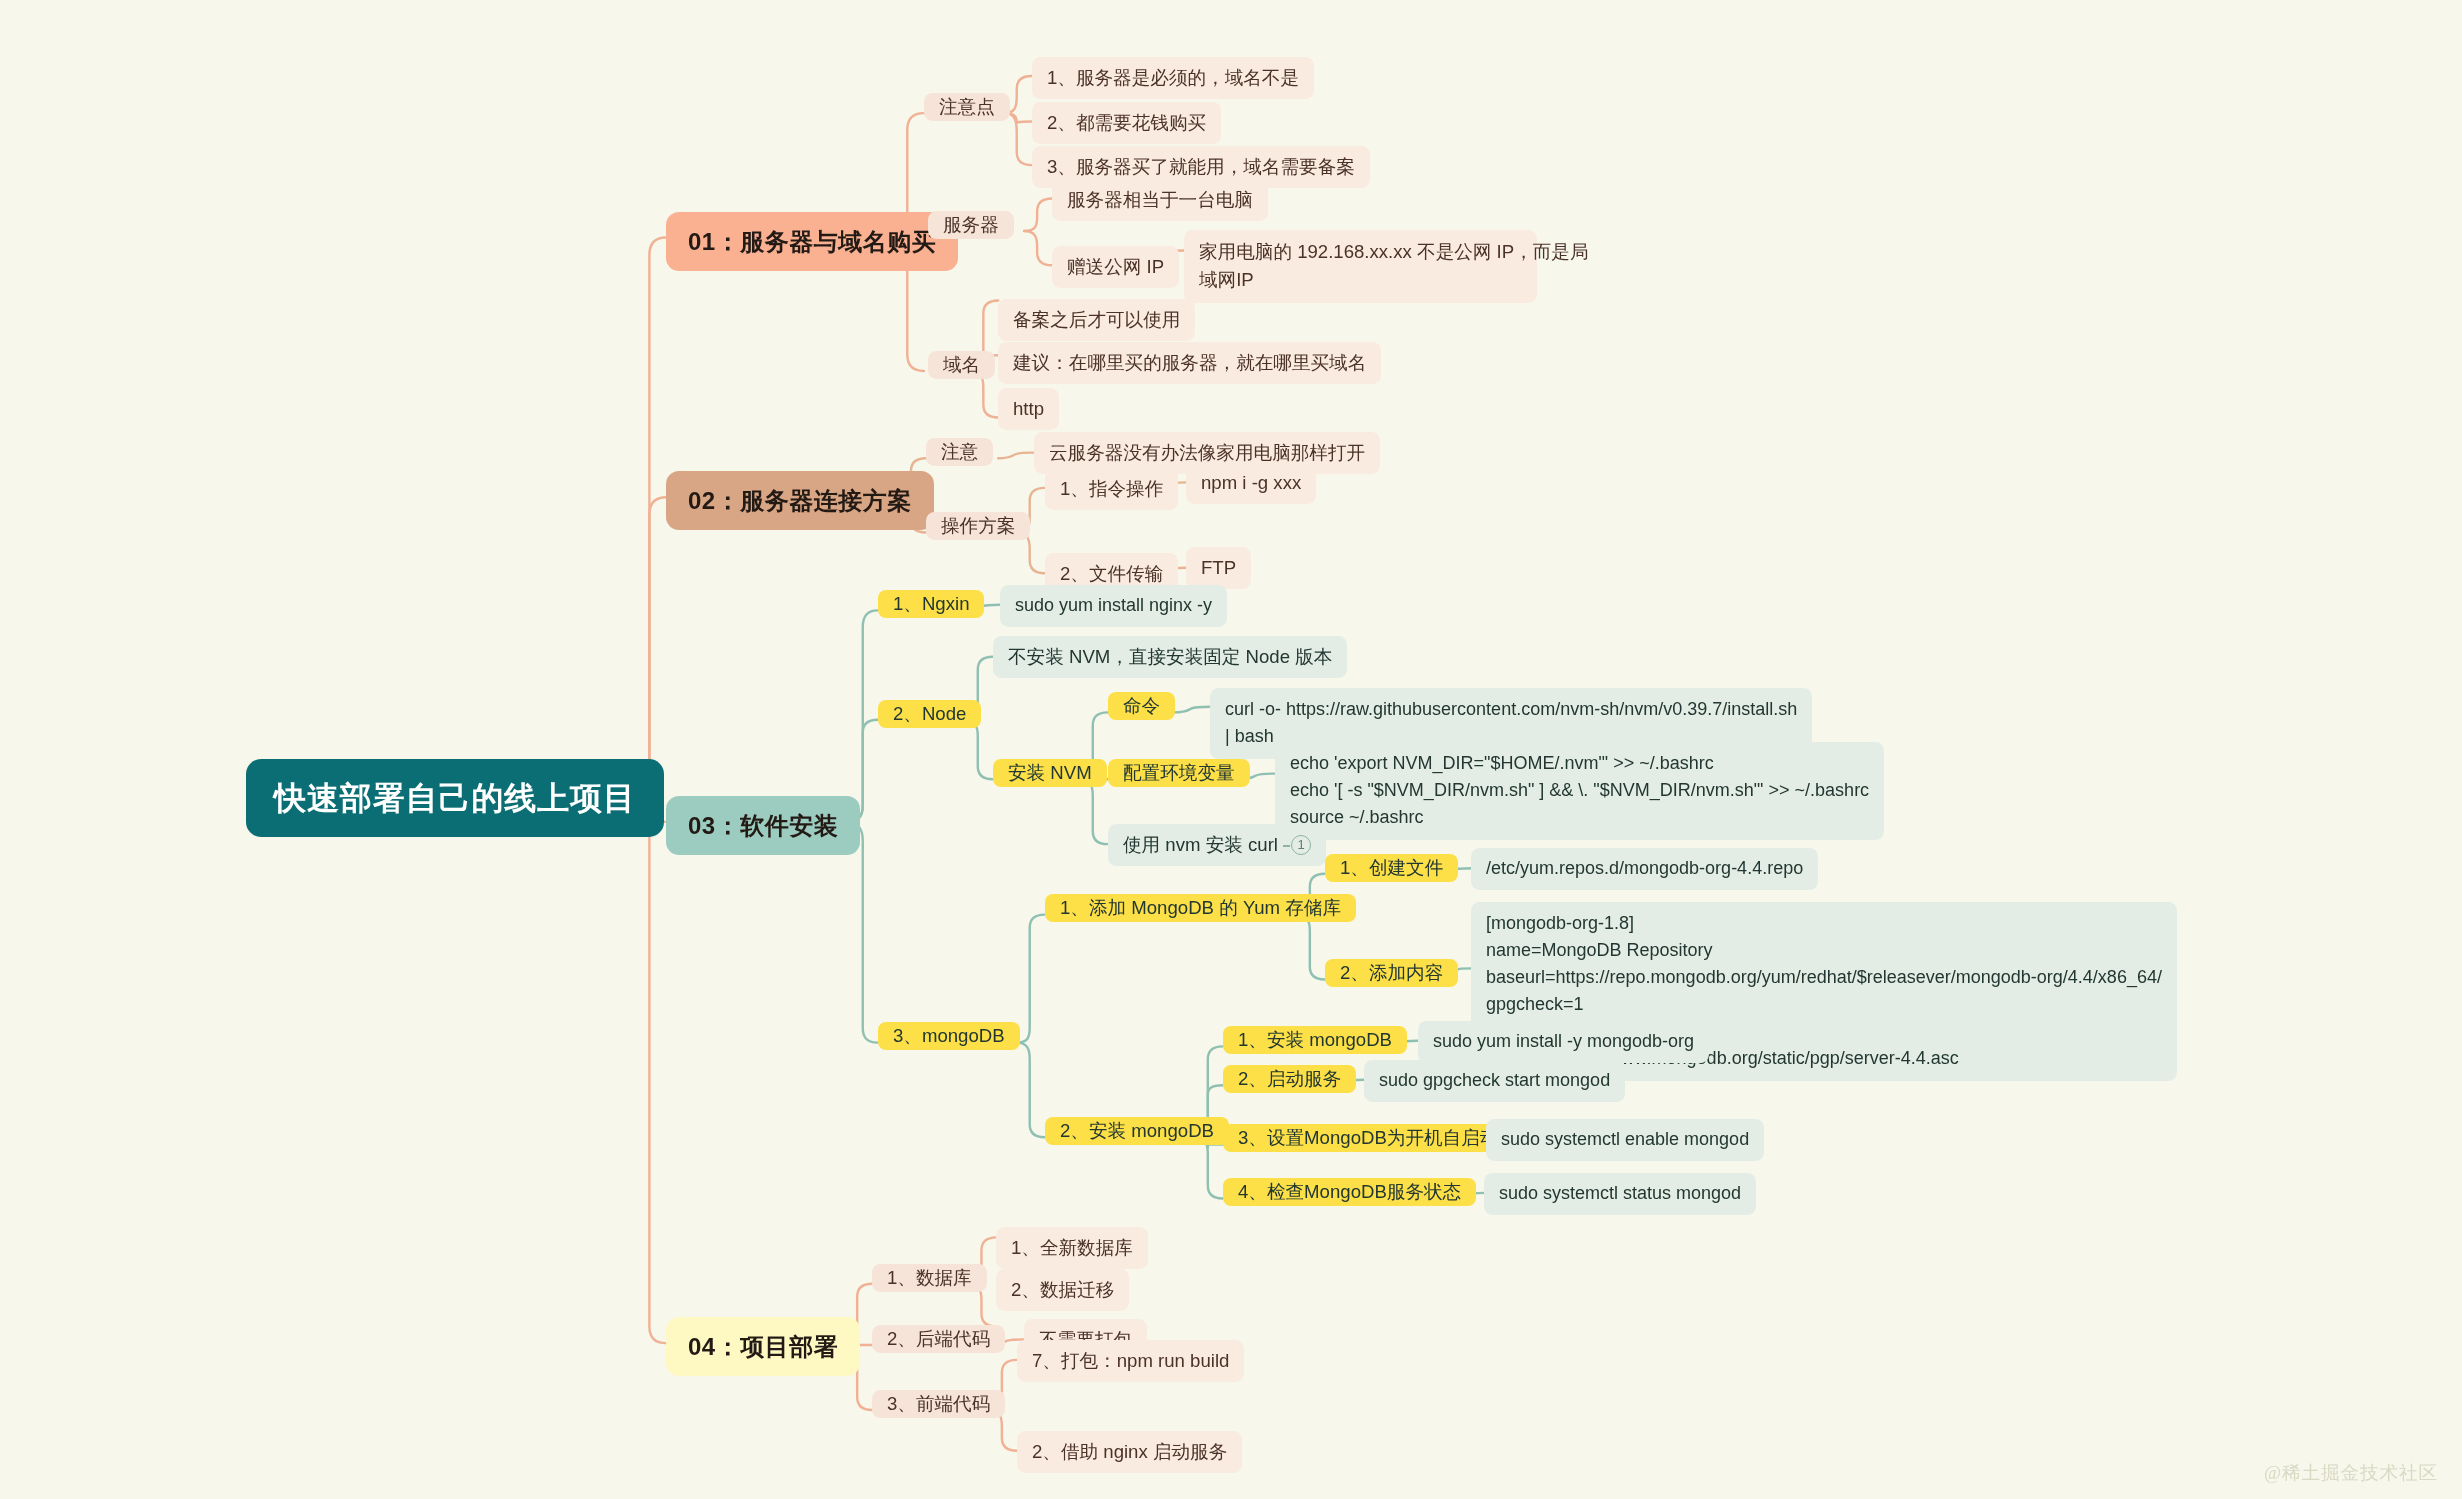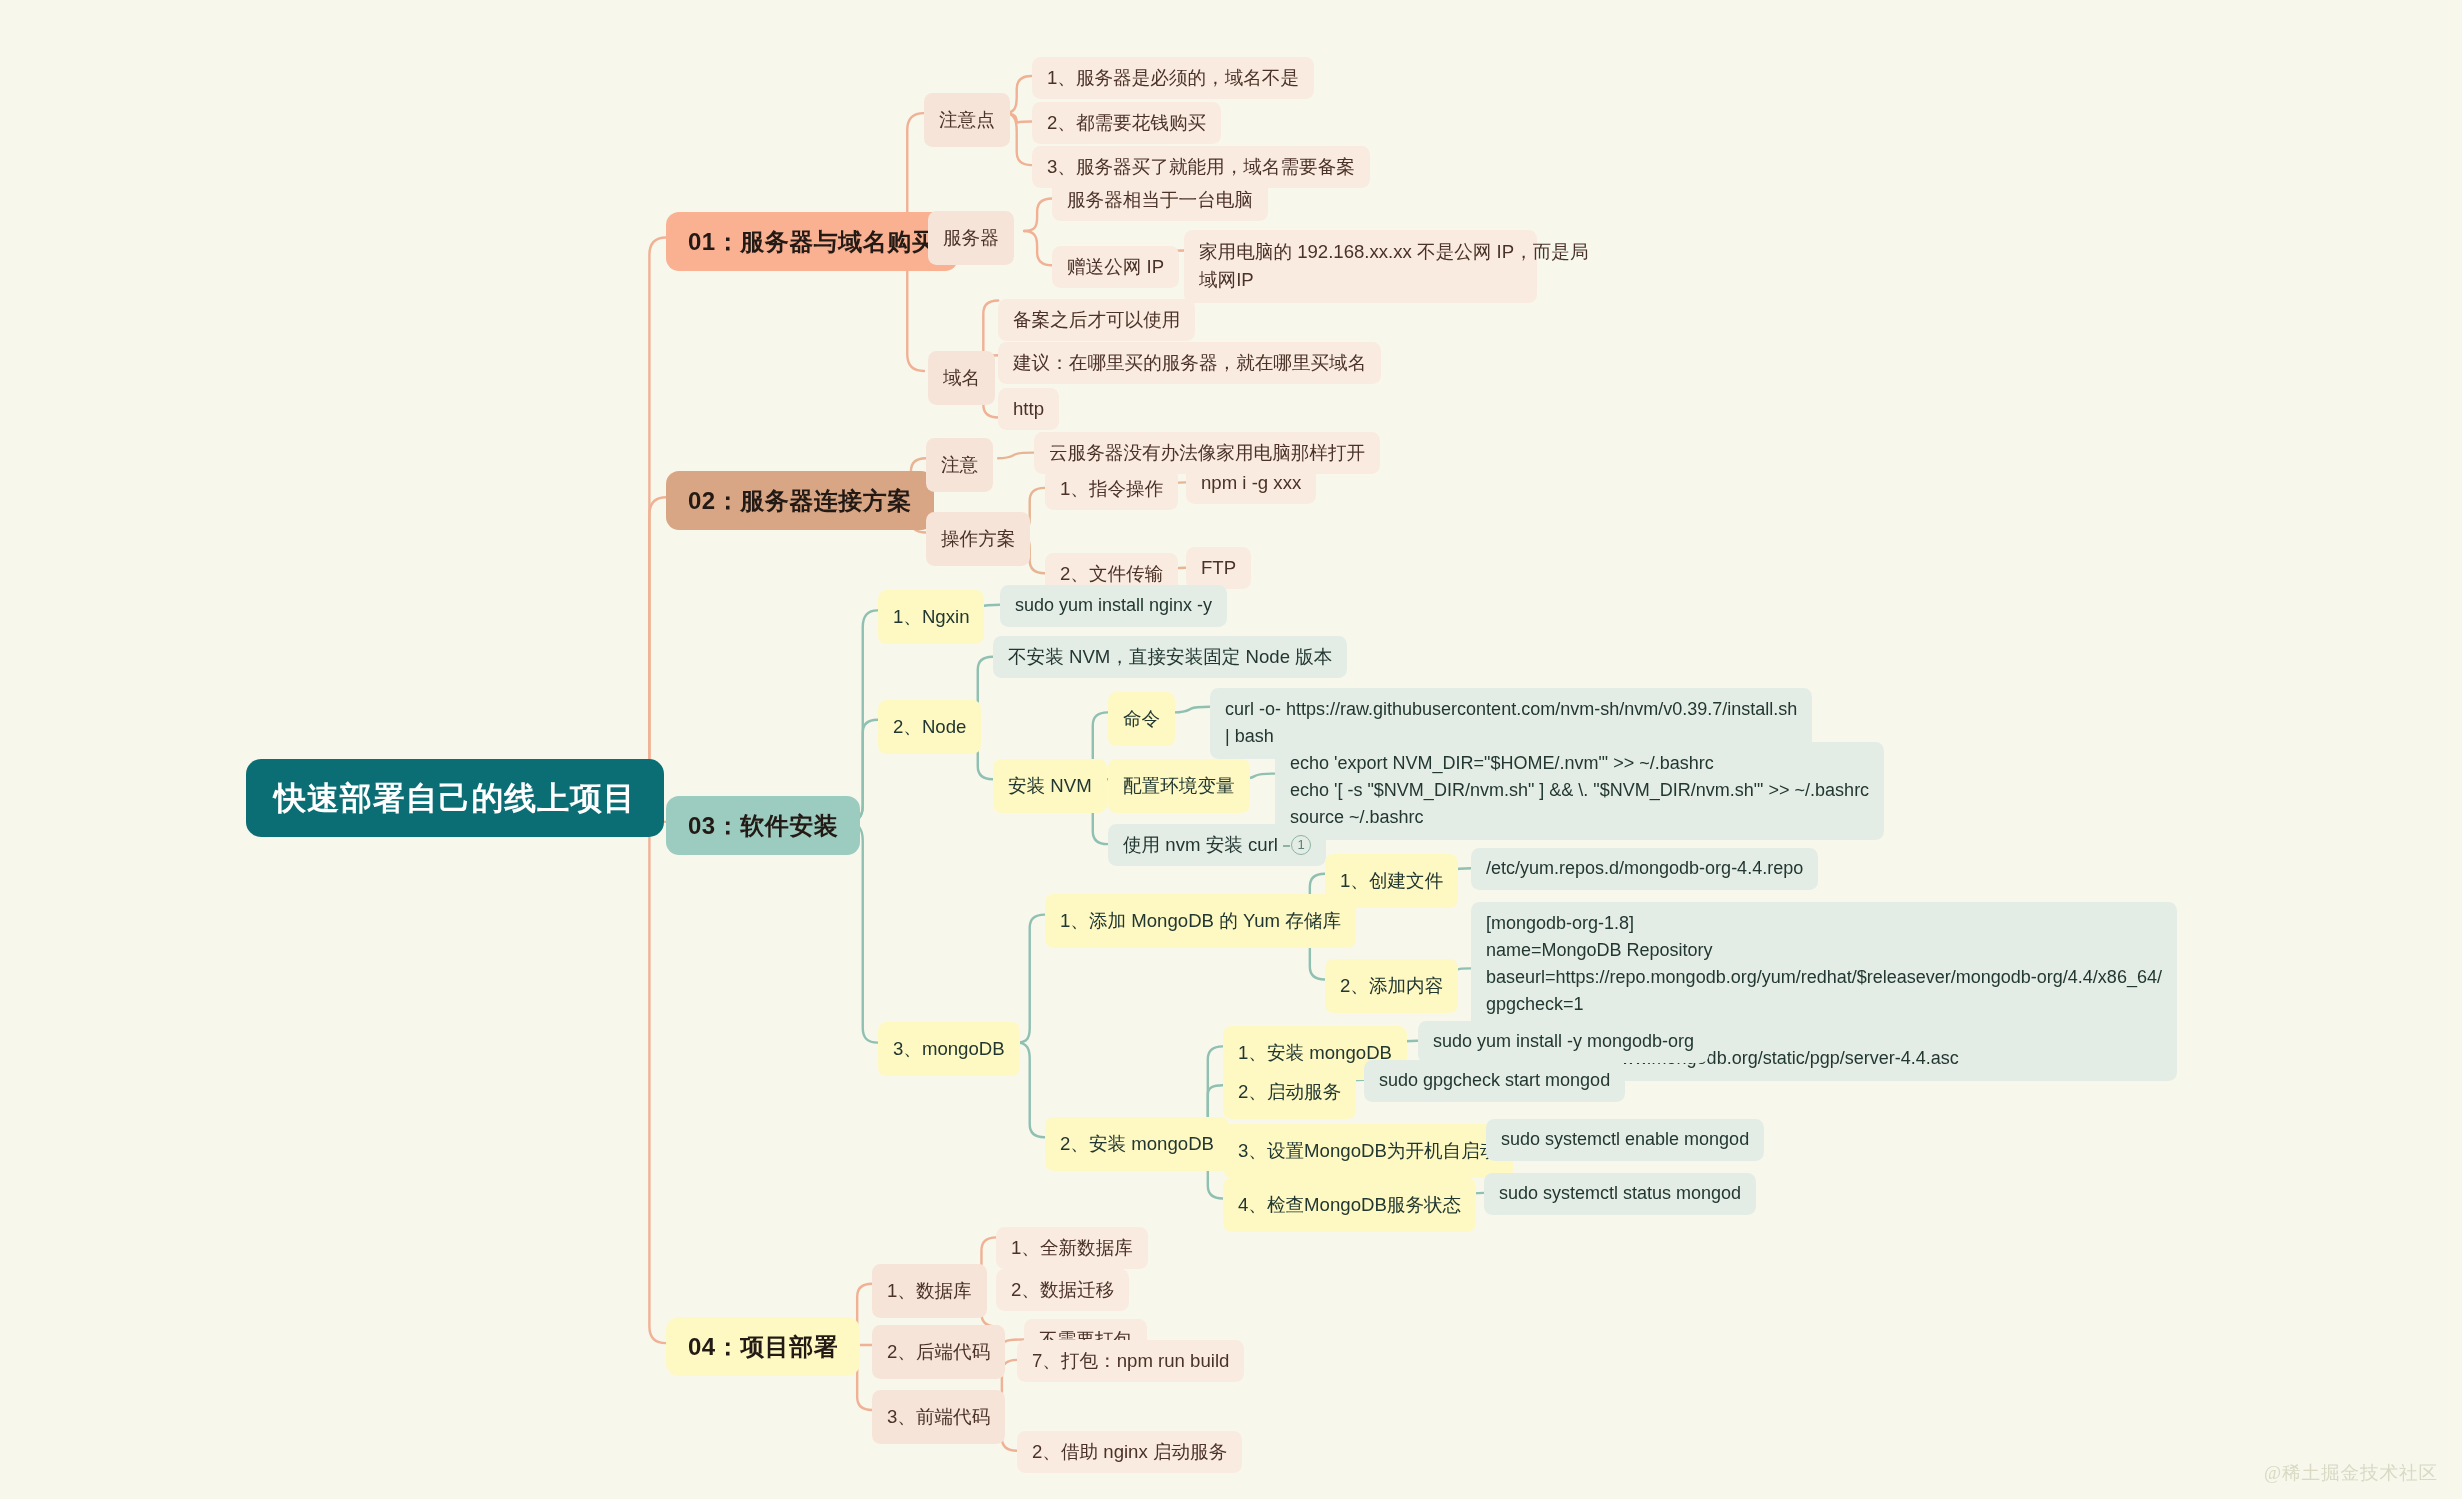--- a/index.html
+++ b/index.html
@@ -46,25 +46,25 @@
     letter-spacing: 0.5px;
   }
   .b-main.c1 { background: #F9B191; }
   .b-main.c2 { background: #D8A684; }
   .b-main.c3 { background: #9CCCC0; }
   .b-main.c4 { background: #fef9c3; }
 
   
   .sub {
     font-size: 18.6px;
-    padding: 14px 15px;
+    padding: 1px 15px;
     border-radius: 8.4px;
   }
   .sub.warm { background: #F7E4D8; color: #4B3228; }
-  .sub.cool { background: #fef9c3; color: #223731; }
+  .sub.cool { background: #fde047; color: #223731; border-radius: 8px; }
 
   
   .leaf {
     font-size: 18.6px;
     padding: 8.4px 15px;
     border-radius: 8.4px;
   }
   .leaf.warm { background: #FAEBE0; color: #4B3228; }
   .leaf.cool { background: #E3EDE6; color: #223731; }
   .leaf.multi { line-height: 1.5; align-items: flex-start; }

